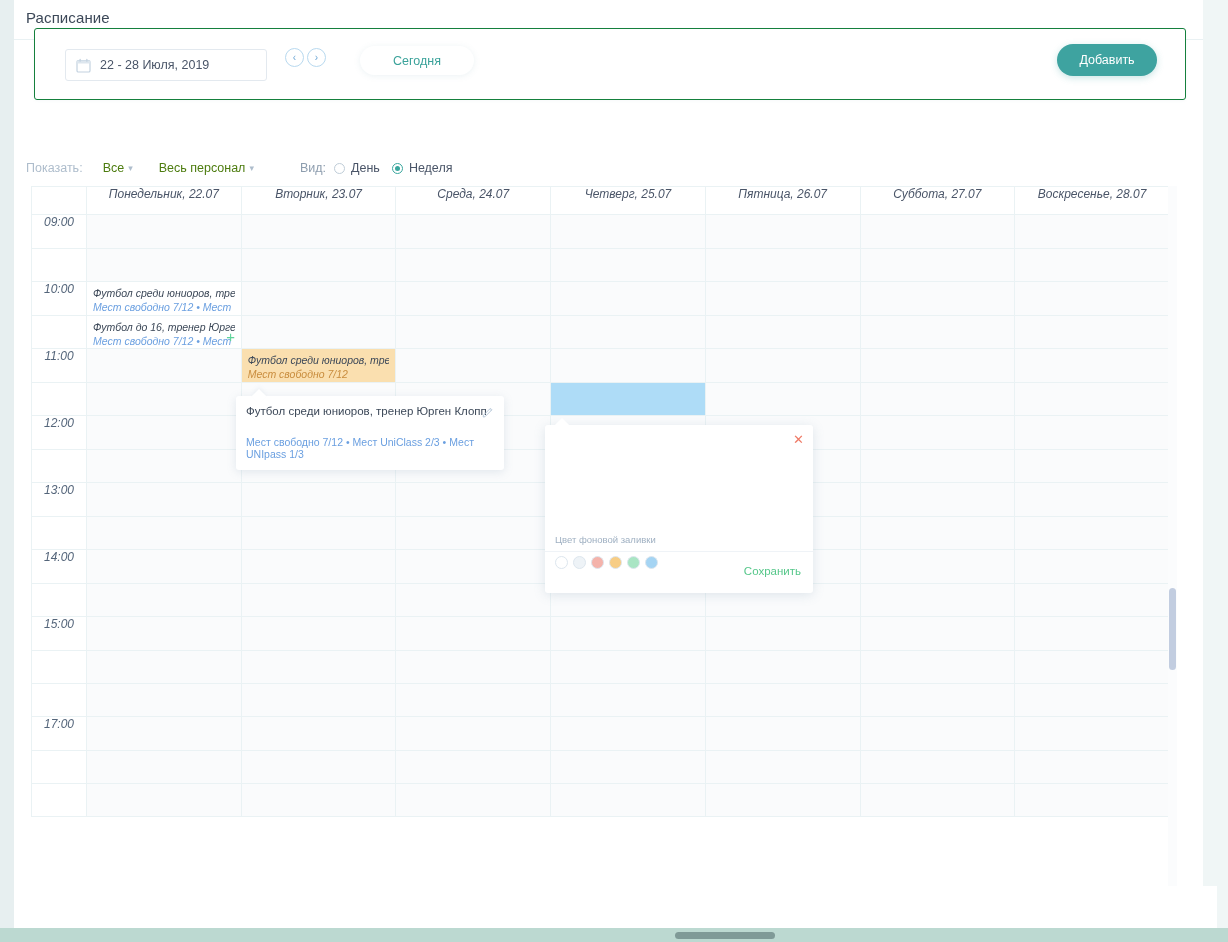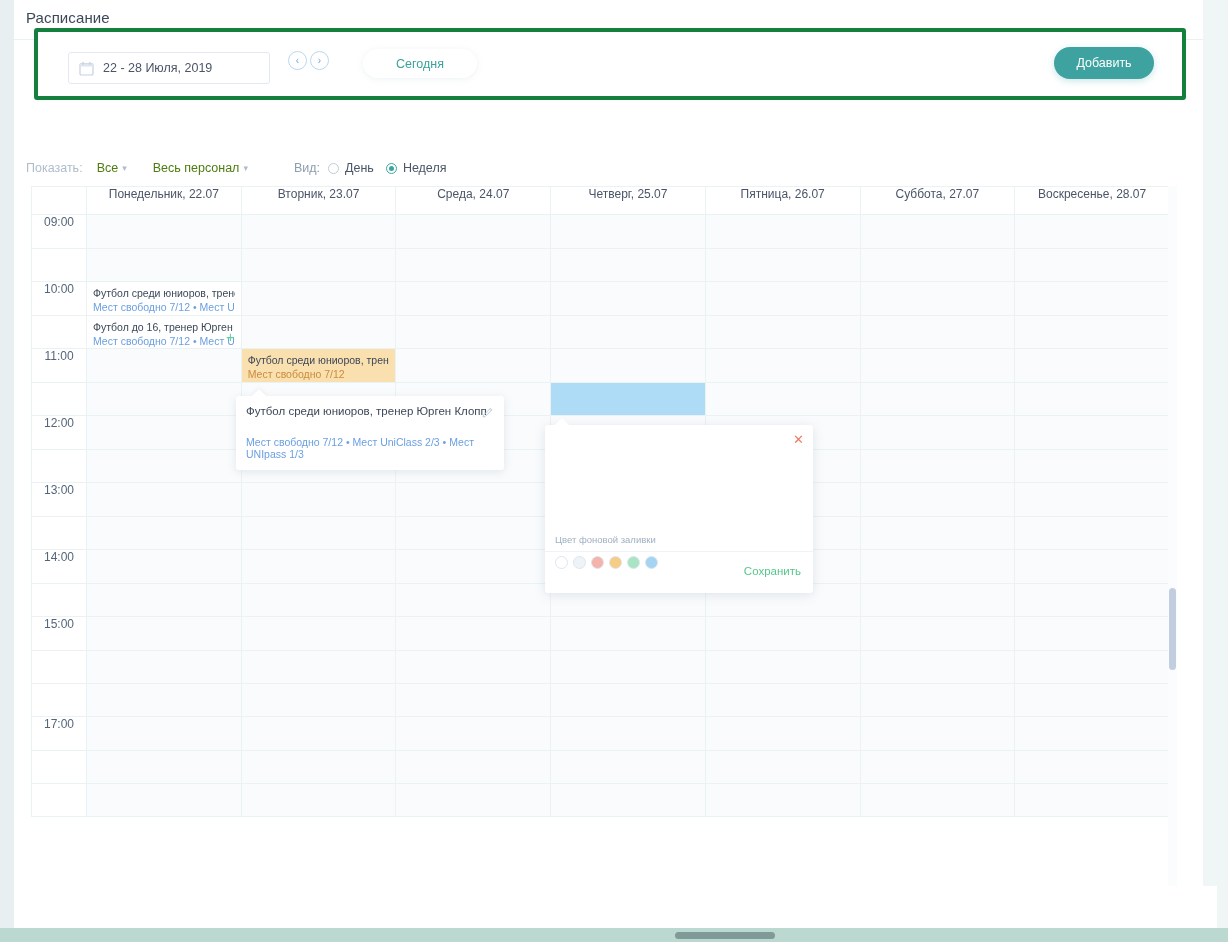--- a/index.html
+++ b/index.html
@@ -33,21 +33,21 @@
     background: #ffffff;
   }
   .page-title {
     position: absolute; left: 12px; top: 9px;
     font-size: 15px; color: #3c4858; letter-spacing: .1px;
   }
   
   .toolbar-card {
     position: absolute; left: 20px; top: 28px; width: 1152px; height: 72px;
     background: #ffffff;
-    border: 4px solid #15803d;
+    border: 1px solid #15803d;
     border-radius: 3px;
     box-shadow: 0 1px 3px rgba(120,150,170,.06);
   }
   .date-field {
     position: absolute; left: 30px; top: 20px; width: 202px; height: 32px;
     border: 1px solid #e3e9ef; border-radius: 3px; background: #fff;
     display: flex; align-items: center;
   }
   .cal-icon { margin-left: 10px; width: 15px; height: 15px; flex: none; }
   .date-text { margin-left: 9px; font-size: 12.5px; color: #4a5568; }
@@ -70,42 +70,42 @@
     border-radius: 18px; background: #3ea3a0; border: none;
     color: #ffffff; font-size: 12.5px; cursor: pointer;
     font-family: "Liberation Sans", sans-serif;
     box-shadow: 0 2px 7px rgba(62,163,160,.28);
   }
   
   .filter-row {
     position: absolute; left: 12px; top: 158px; height: 20px;
     display: flex; align-items: center; font-size: 12.5px;
   }
-  .f-label { color: #aebdcc; margin-right: 14px; }
+  .f-label { color: #aebdcc; margin-right: 20px; }
   .f-value { color: #4d7c0f; margin-right: 4px; }
   .caret { color: #aebdcc; font-size: 9px; margin-right: 26px; }
   .view-label { color: #8d9dae; margin-left: 20px; margin-right: 8px; }
   .radio-wrap { display: flex; align-items: center; margin-right: 12px; cursor: pointer; }
   .radio {
     width: 11px; height: 11px; border-radius: 50%;
     border: 1.4px solid #bfcdd8; margin-right: 6px; background: #fff;
     position: relative; flex: none;
   }
   .radio.on { border-color: #3aa79e; }
   .radio.on:after {
     content: ""; position: absolute; left: 2px; top: 2px;
     width: 5px; height: 5px; border-radius: 50%; background: #3aa79e;
   }
   .radio-text { color: #4a5568; font-size: 12.5px; }
   
   .cal-wrap {
     position: absolute; left: 17px; top: 186px; width: 1155px; height: 700px;
     overflow: hidden;
   }
-  table.cal { border-collapse: collapse; table-layout: fixed; width: 1139px; }
+  table.cal { border-collapse: collapse; table-layout: fixed; width: 1139px; font-style: italic; }
   table.cal th, table.cal td {
     border: 1px solid #eaf2f4; padding: 0; vertical-align: top;
   }
   table.cal th {
     height: 28px; font-weight: normal; font-size: 12px; color: #4a5568;
     background: #ffffff; text-align: center;
   }
   col.timecol { width: 55px; }
   td.timecell {
     width: 55px; text-align: center; font-size: 12px; color: #54657a;

